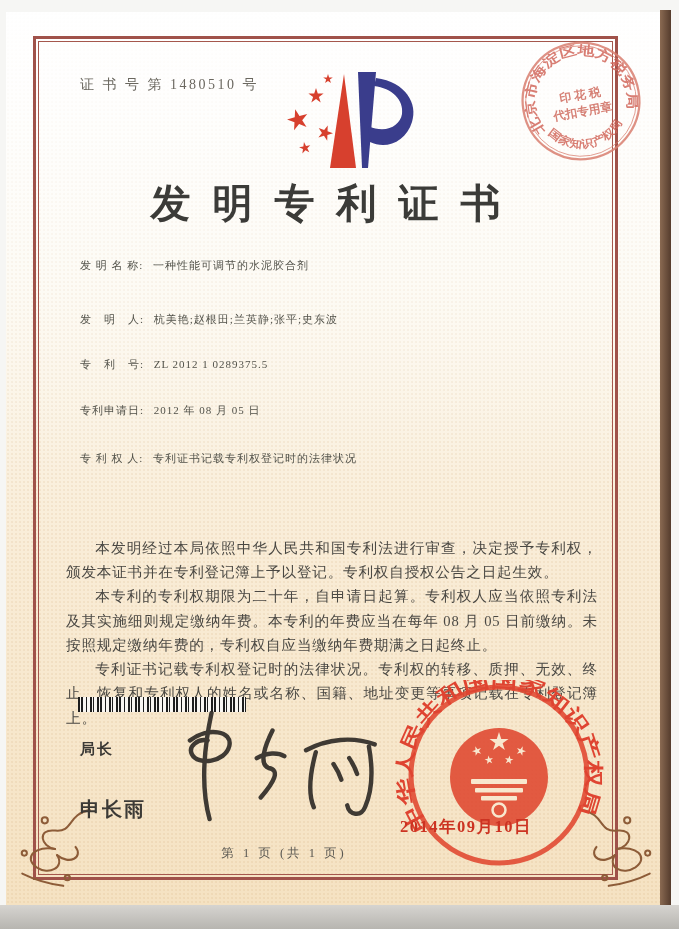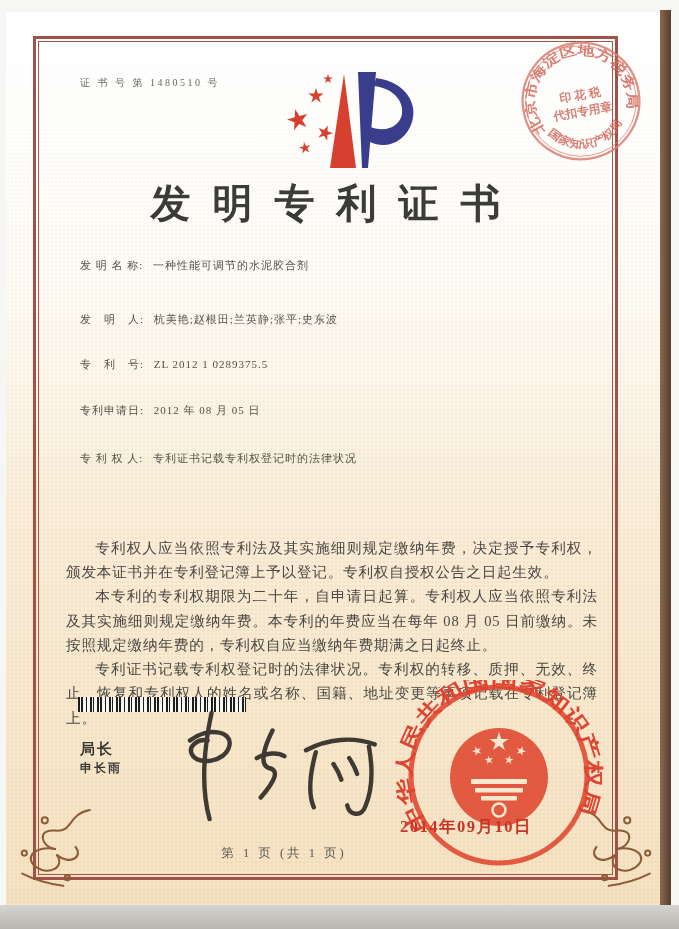--- a/index.html
+++ b/index.html
@@ -32,21 +32,21 @@
   .edge-strip{
     position:absolute;left:660px;top:10px;width:11px;height:896px;
     background:linear-gradient(90deg,#8a6a52,#553c2d);
   }
   .bottom-shadow{
     position:absolute;left:0;top:905px;width:679px;height:24px;
     background:linear-gradient(180deg,#d6d4d0,#b7b5b0);
   }
   .cert-no{
     position:absolute;left:74px;top:64px;
-    font-size:10px;letter-spacing:2.5px;color:#6a675f;
+    font-size:14px;letter-spacing:2.5px;color:#6a675f;
   }
   .logo{position:absolute;left:272px;top:58px;width:140px;height:106px;}
   .stamp{
     position:absolute;left:512px;top:26px;width:126px;height:126px;
     transform:rotate(-10deg);opacity:.85;
   }
   .title{
     position:absolute;left:27px;top:164px;width:585px;text-align:center;
     font-size:40px;font-weight:600;color:#3b3b38;
     letter-spacing:22px;text-indent:22px;white-space:nowrap;
@@ -63,21 +63,21 @@
   }
   .body-text p{margin:0;text-indent:2em;}
   .barcode{
     position:absolute;left:72px;top:685px;width:168px;height:15px;
     background:repeating-linear-gradient(90deg,
       #1d1d1d 0 2px,#f8f6f2 2px 3px,#1d1d1d 3px 5px,#f8f6f2 5px 8px,
       #1d1d1d 8px 9px,#f8f6f2 9px 12px,#1d1d1d 12px 14px,#f8f6f2 14px 15px,
       #1d1d1d 15px 16px,#f8f6f2 16px 19px);
   }
   .sig-title{position:absolute;left:74px;top:728px;font-size:15px;font-weight:600;color:#3c3a36;letter-spacing:2px;}
-  .sig-name{position:absolute;left:74px;top:748px;font-size:12px;font-weight:600;color:#3c3a36;letter-spacing:2px;}
+  .sig-name{position:absolute;left:74px;top:784px;font-size:20px;font-weight:600;color:#3c3a36;letter-spacing:2px;}
   .signature-svg{position:absolute;left:140px;top:695px;width:255px;height:118px;}
   .seal{position:absolute;left:377px;top:668px;width:232px;height:196px;}
   .seal-date{
     position:absolute;left:394px;top:804px;width:190px;
     font-size:16.5px;font-weight:700;color:#cc3322;letter-spacing:1.5px;white-space:nowrap;
   }
   .footer{
     position:absolute;left:27px;top:833px;width:502px;text-align:center;
     font-size:12.5px;letter-spacing:3px;color:#5a5852;
   }
@@ -168,21 +168,21 @@
   <div class="field" style="top:391px">
     <span class="flabel">专利申请日:</span>
     <span class="fvalue">2012 年 08 月 05 日</span>
   </div>
   <div class="field" style="top:439px">
     <span class="flabel">专 利 权 人:</span>
     <span class="fvalue">专利证书记载专利权登记时的法律状况</span>
   </div>
 
   <div class="body-text">
-    <p>专利权人应当依照专利法及其实施细则规定缴纳年费，决定授予专利权，颁发本证书并在专利登记簿上予以登记。专利权自授权公告之日起生效。</p>
+    <p>本发明经过本局依照中华人民共和国专利法进行审查，决定授予专利权，颁发本证书并在专利登记簿上予以登记。专利权自授权公告之日起生效。</p>
     <p>本专利的专利权期限为二十年，自申请日起算。专利权人应当依照专利法及其实施细则规定缴纳年费。本专利的年费应当在每年 08 月 05 日前缴纳。未按照规定缴纳年费的，专利权自应当缴纳年费期满之日起终止。</p>
     <p>专利证书记载专利权登记时的法律状况。专利权的转移、质押、无效、终止、恢复和专利权人的姓名或名称、国籍、地址变更等事项记载在专利登记簿上。</p>
   </div>
 
   <div class="barcode"></div>
 
   <div class="sig-title">局长</div>
   <div class="sig-name">申长雨</div>
   <svg class="signature-svg" viewBox="0 0 250 120">
     <g stroke="#2c2824" stroke-width="4.5" fill="none" stroke-linecap="round" opacity=".9">

